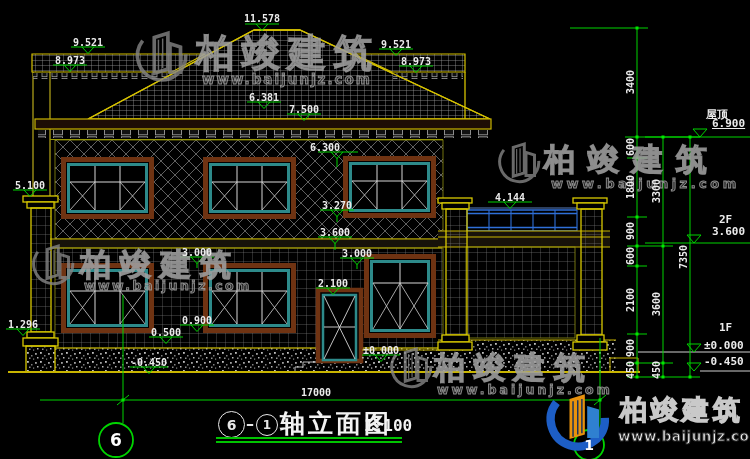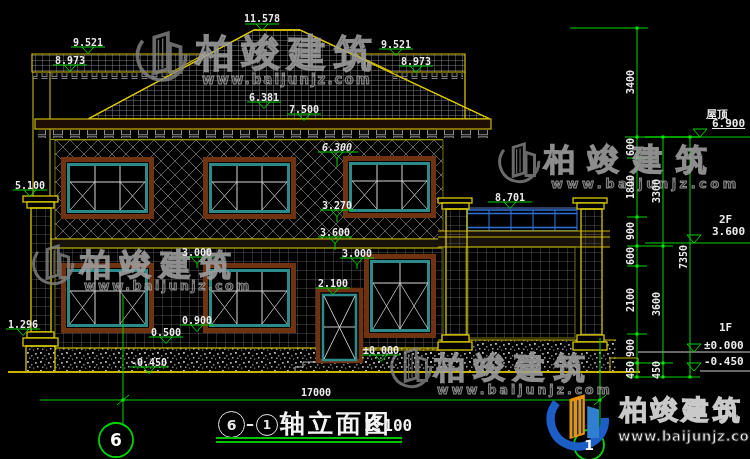--- a/index.html
+++ b/index.html
@@ -248,23 +248,23 @@
 <div class="wmt" style="left:434px;top:347px;font-size:31px;letter-spacing:9px;">柏竣建筑</div>
 <div class="wmu" style="left:437px;top:382px;font-size:12.5px;letter-spacing:3px;">www.baijunjz.com</div>
 
 <div class="lv" style="left:262px;top:13px;">11.578</div>
 <div class="lv" style="left:88px;top:37px;">9.521</div>
 <div class="lv" style="left:70px;top:55px;">8.973</div>
 <div class="lv" style="left:396px;top:39px;">9.521</div>
 <div class="lv" style="left:416px;top:56px;">8.973</div>
 <div class="lv" style="left:264px;top:92px;">6.381</div>
 <div class="lv" style="left:304px;top:104px;text-align:right;">7.500</div>
-<div class="lv" style="left:337px;top:142px;font-style:italic;">6.300</div>
+<div class="lv" style="left:325px;top:142px;">6.300</div>
 <div class="lv" style="left:30px;top:180px;">5.100</div>
-<div class="lv" style="left:510px;top:192px;">8.701</div>
+<div class="lv" style="left:510px;top:192px;">4.144</div>
 <div class="lv" style="left:337px;top:200px;">3.270</div>
 <div class="lv" style="left:335px;top:227px;">3.600</div>
 <div class="lv" style="left:197px;top:247px;">3.000</div>
 <div class="lv" style="left:357px;top:248px;">3.000</div>
 <div class="lv" style="left:333px;top:278px;">2.100</div>
 <div class="lv" style="left:197px;top:315px;">0.900</div>
 <div class="lv" style="left:23px;top:319px;">1.296</div>
 <div class="lv" style="left:166px;top:327px;text-align:right;">0.500</div>
 <div class="lv" style="left:149px;top:357px;">-0.450</div>
 <div class="lv" style="left:381px;top:345px;">±0.000</div>

